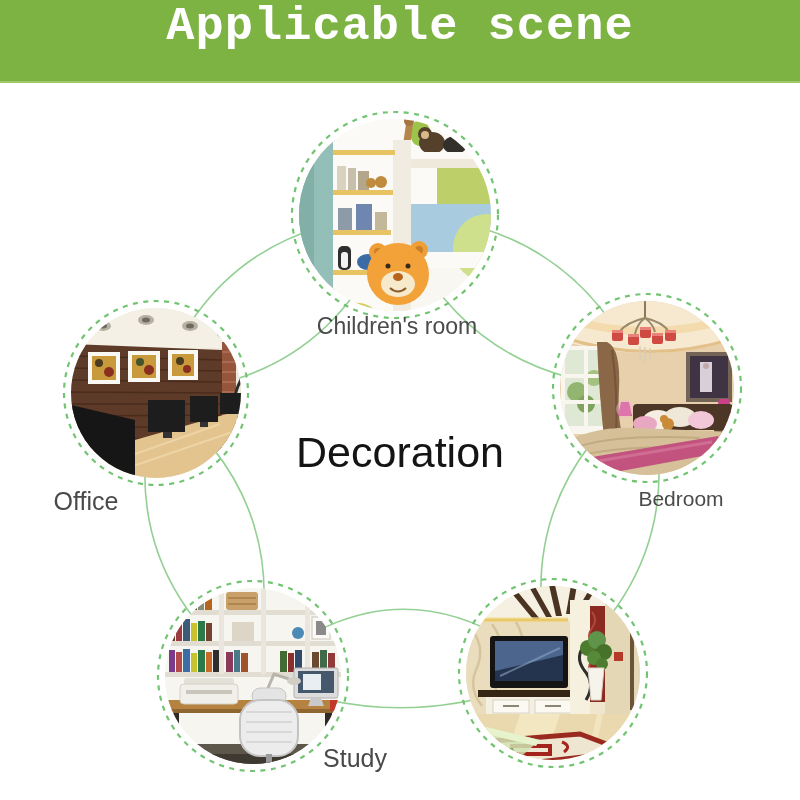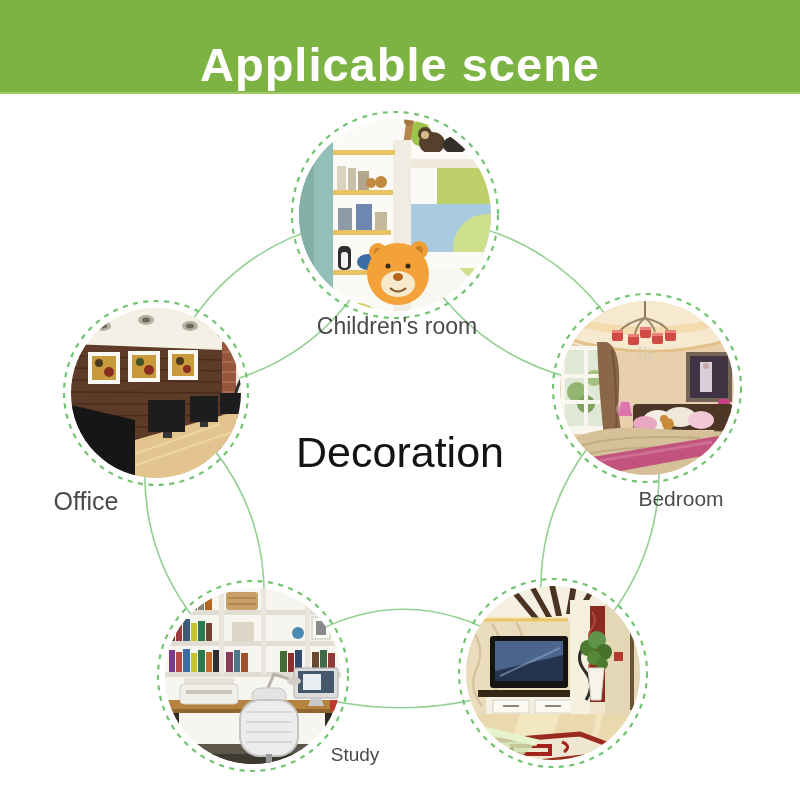--- a/index.html
+++ b/index.html
@@ -5,36 +5,36 @@
   :root{
     --brand:#7cb342; --header-text:#ffffff;
     --dash:#72c472; --connector:#94d094;
     --label:#4a4a4a; --center-color:#141414;
     --page-bg:#ffffff;
   }
   *{margin:0;padding:0;box-sizing:border-box;}
   html,body{width:800px;height:800px;}
   body{background:var(--page-bg);font-family:"Liberation Sans","DejaVu Sans",sans-serif;position:relative;overflow:hidden;}
   .header{
-    position:absolute;left:0;top:0;width:800px;height:94px;
+    position:absolute;left:0;top:0;width:800px;height:83px;
     background:var(--brand);border-bottom:2px solid #9fc868;
-    display:flex;align-items:flex-end;justify-content:center;
+    display:flex;align-items:flex-start;justify-content:center;font-family:Liberation Mono, monospace;
   }
   .header h1{
     color:var(--header-text);font-size:47px;font-weight:700;letter-spacing:1px;
   }
   .diagram{position:absolute;left:0;top:0;width:800px;height:800px;}
   svg{position:absolute;left:0;top:0;}
   .label{
     position:absolute;color:var(--label);text-align:center;line-height:1.1;
   }
   .lbl-children{left:277px;top:314px;width:240px;font-size:23px;}
   .lbl-office{left:16px;top:488px;width:140px;font-size:25px;}
   .lbl-bedroom{left:611px;top:487px;width:140px;font-size:21px;}
-  .lbl-study{left:285px;top:745px;width:140px;font-size:19px;}
+  .lbl-study{left:285px;top:745px;width:140px;font-size:25px;}
   .lbl-living{left:607px;top:745px;width:160px;font-size:24px;}
   .lbl-decoration{
     position:absolute;left:250px;top:428px;width:300px;text-align:center;
     font-size:43px;font-weight:400;color:var(--center-color);
   }
 </style>
 </head>
 <body>
 
 <div class="diagram">

